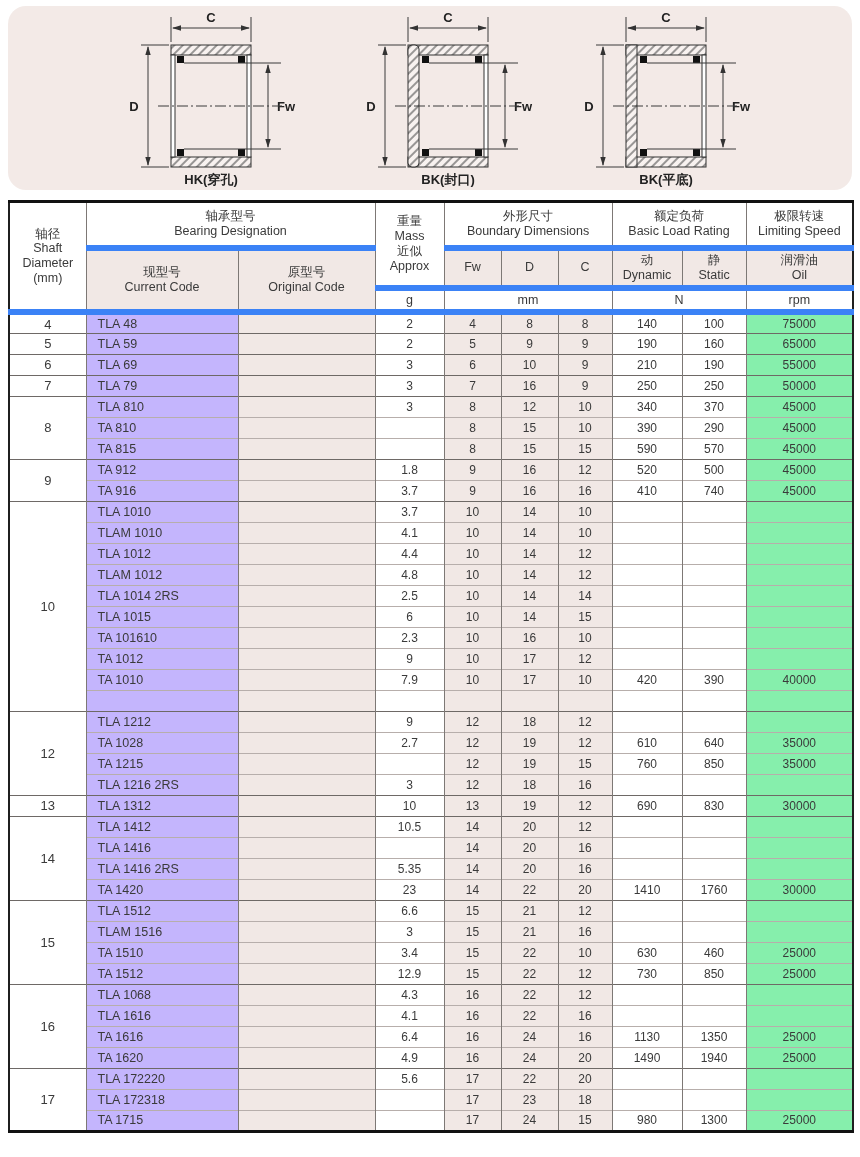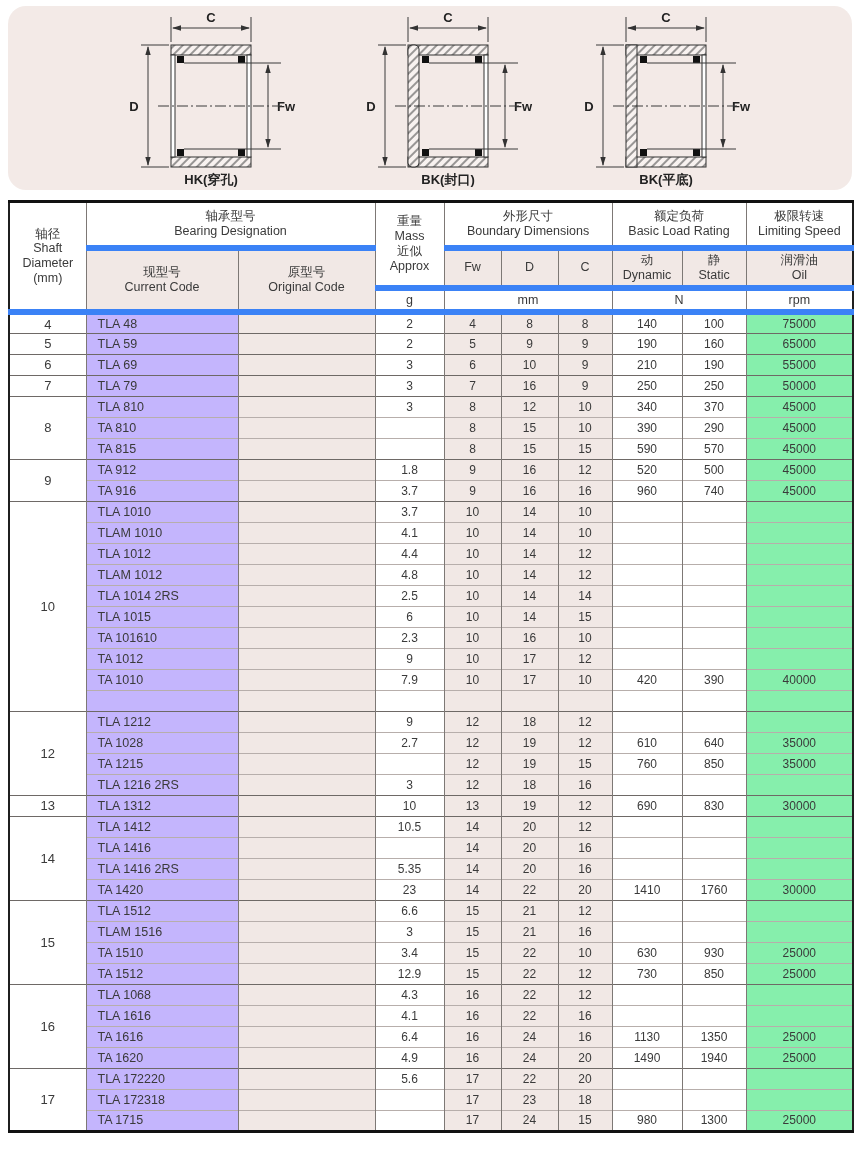--- a/index.html
+++ b/index.html
@@ -321,21 +321,21 @@
         <td class="c-stat">500</td>
         <td class="c-speed">45000</td>
       </tr>
       <tr>
         <td class="c-cur">TA 916</td>
         <td class="c-org"></td>
         <td class="c-mass">3.7</td>
         <td class="c-fw">9</td>
         <td class="c-d">16</td>
         <td class="c-c">16</td>
-        <td class="c-dyn">960</td>
+        <td class="c-dyn">410</td>
         <td class="c-stat">740</td>
         <td class="c-speed">45000</td>
       </tr>
       <tr class="group-start">
         <td rowspan="10" class="c-shaft">10</td>
         <td class="c-cur">TLA 1010</td>
         <td class="c-org"></td>
         <td class="c-mass">3.7</td>
         <td class="c-fw">10</td>
         <td class="c-d">14</td>
@@ -569,21 +569,21 @@
         <td class="c-speed"></td>
       </tr>
       <tr>
         <td class="c-cur">TA 1510</td>
         <td class="c-org"></td>
         <td class="c-mass">3.4</td>
         <td class="c-fw">15</td>
         <td class="c-d">22</td>
         <td class="c-c">10</td>
         <td class="c-dyn">630</td>
-        <td class="c-stat">930</td>
+        <td class="c-stat">460</td>
         <td class="c-speed">25000</td>
       </tr>
       <tr>
         <td class="c-cur">TA 1512</td>
         <td class="c-org"></td>
         <td class="c-mass">12.9</td>
         <td class="c-fw">15</td>
         <td class="c-d">22</td>
         <td class="c-c">12</td>
         <td class="c-dyn">730</td>

